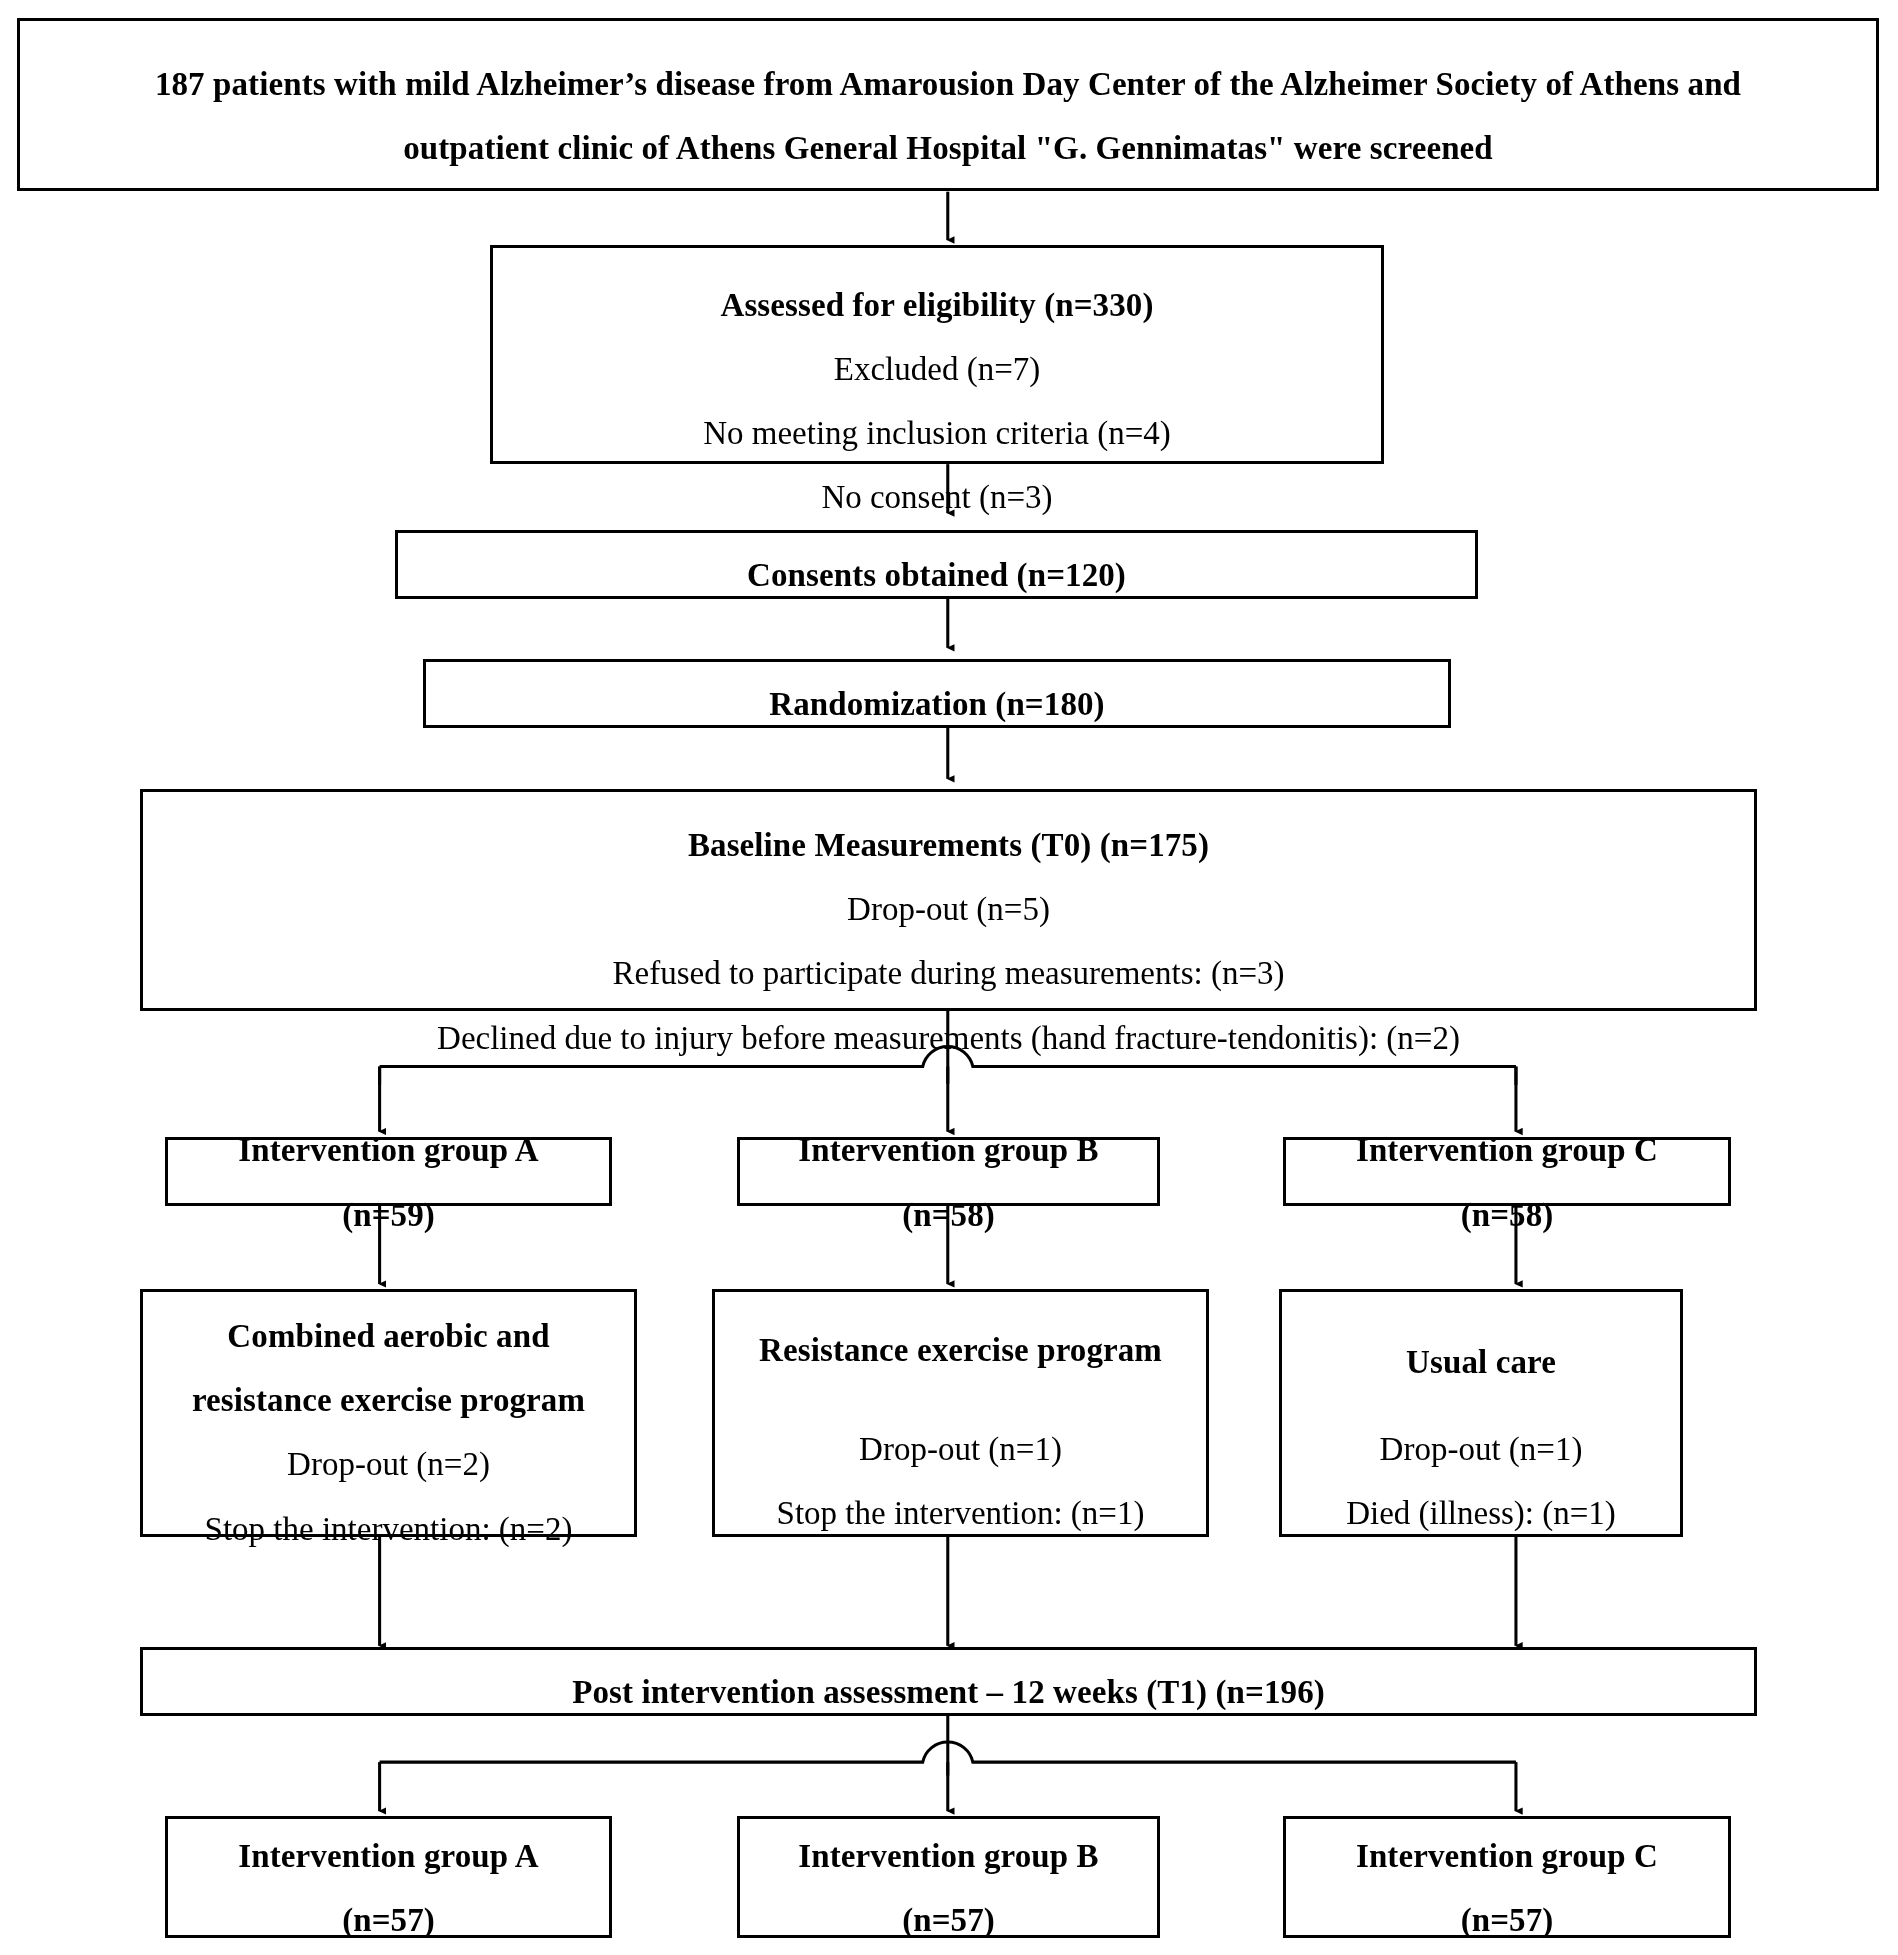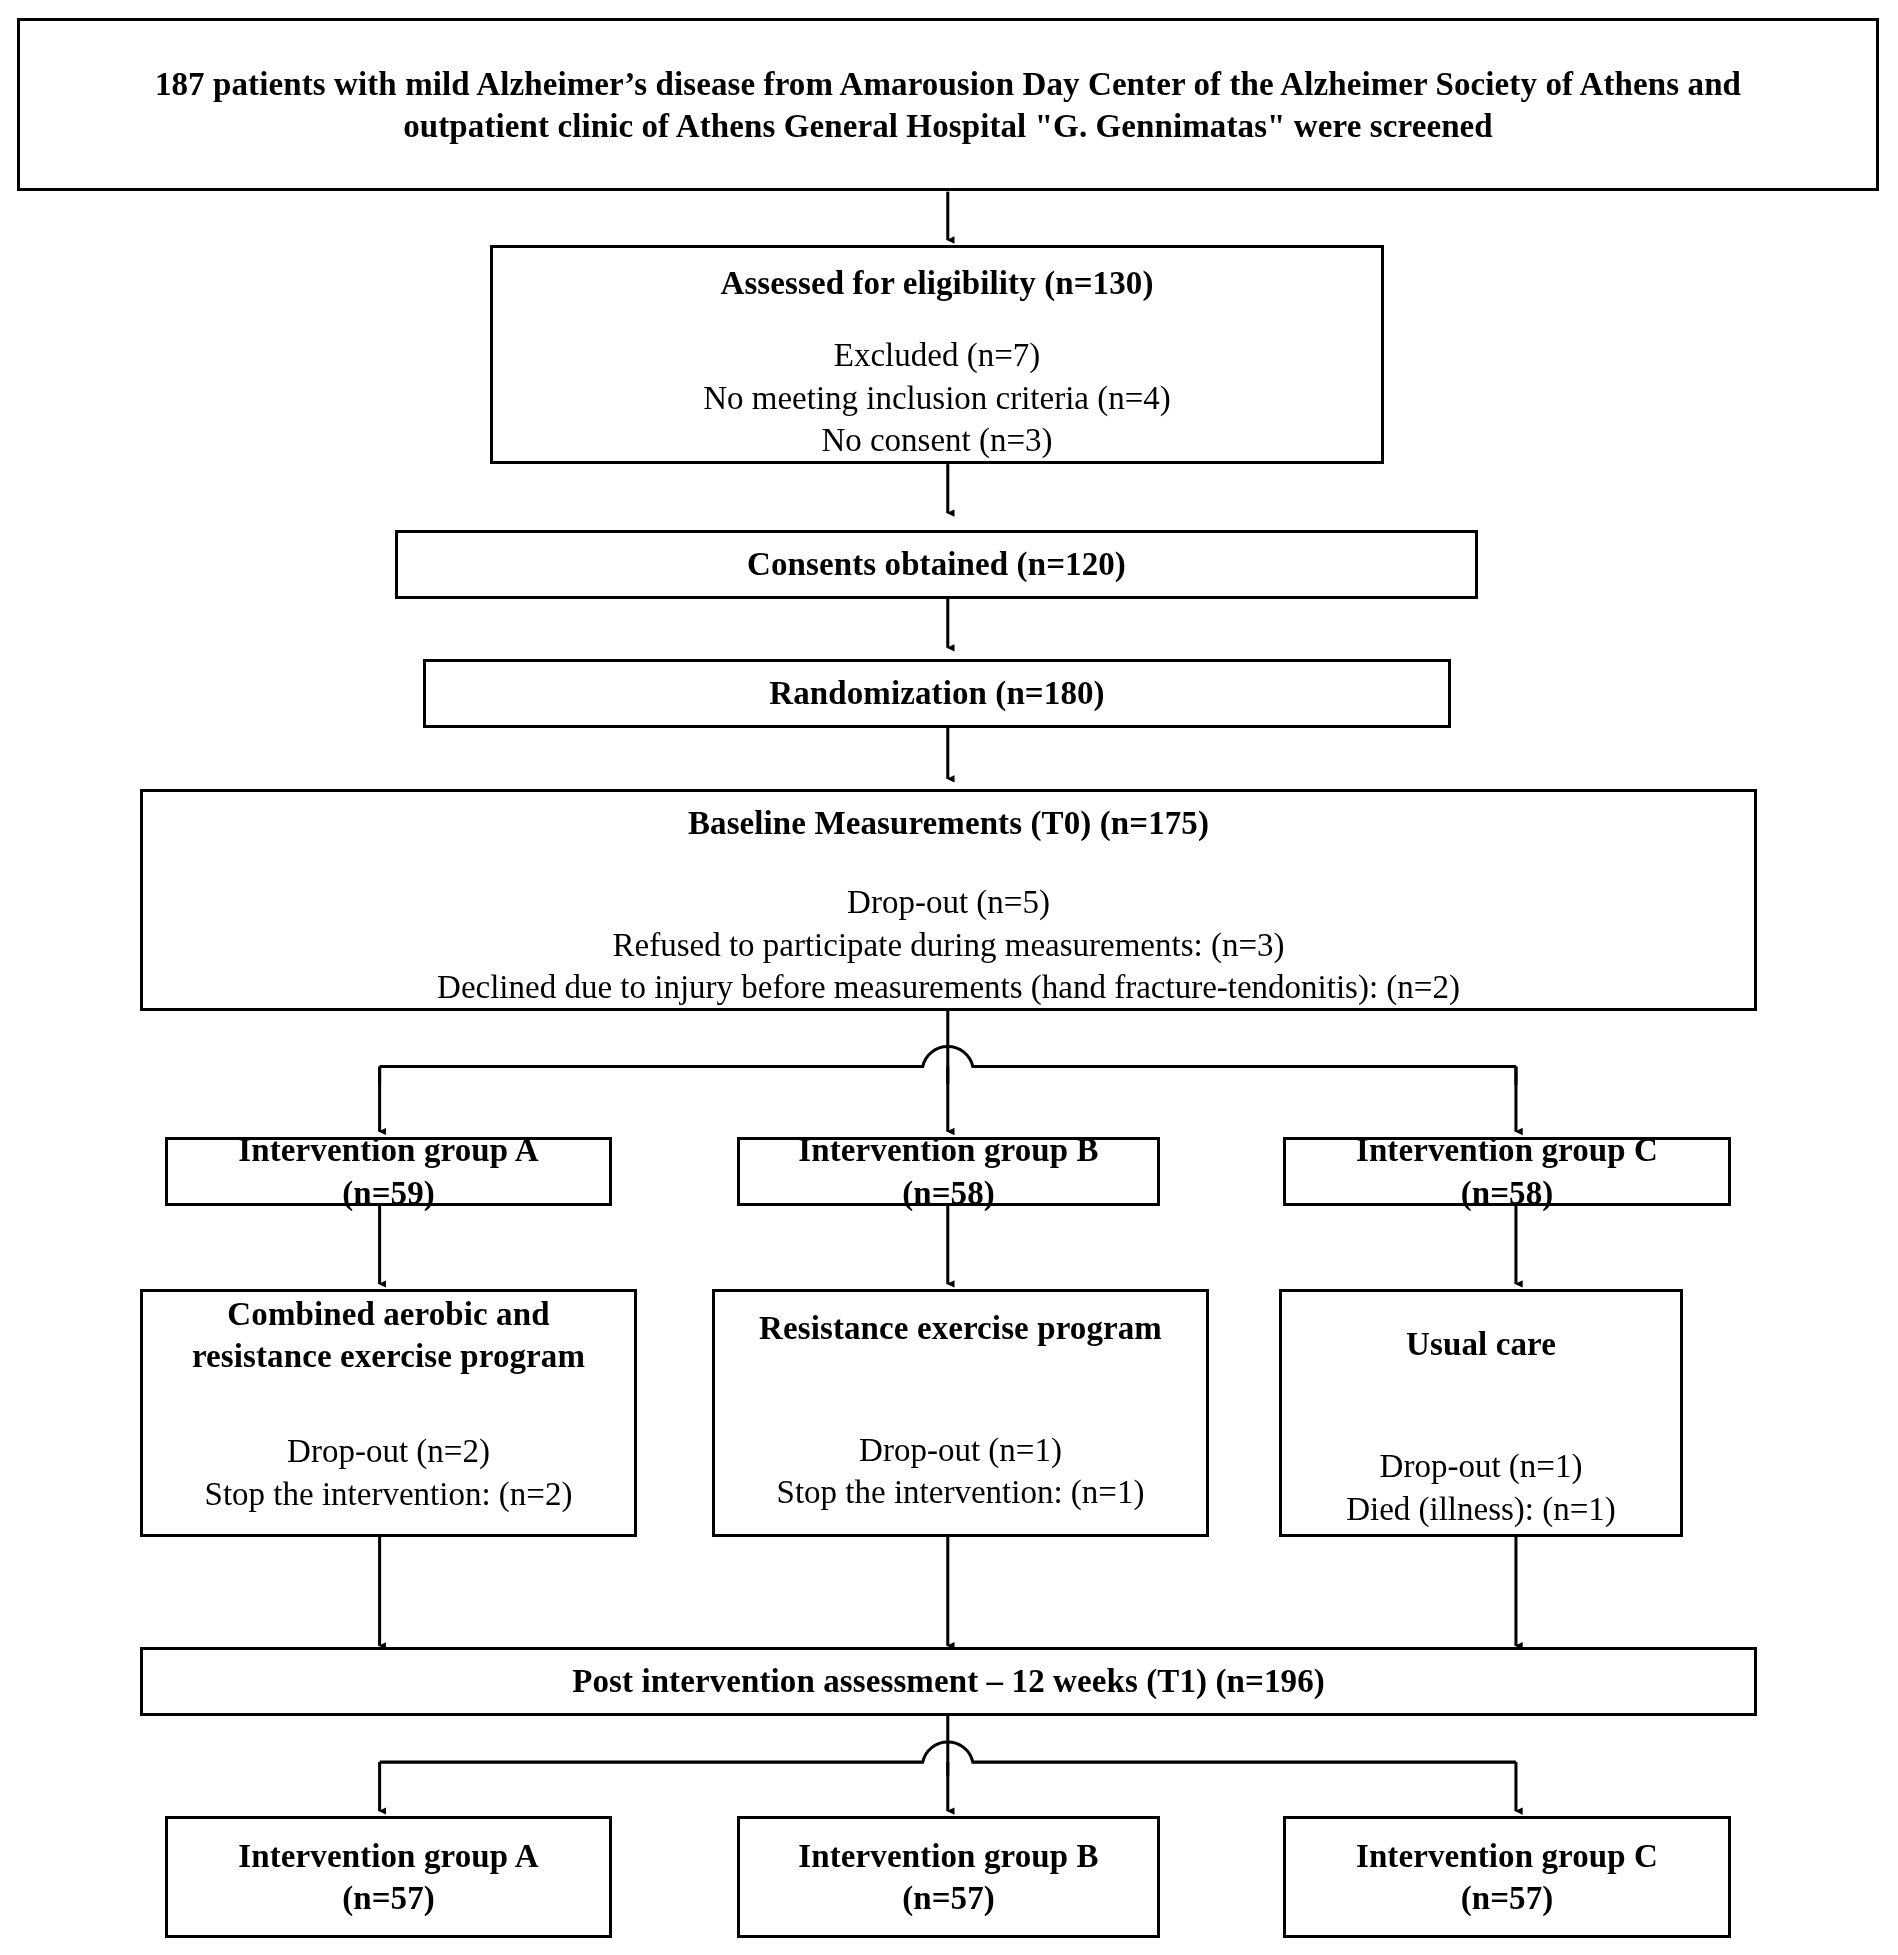--- a/index.html
+++ b/index.html
@@ -37,21 +37,21 @@
   }
   .node .title {
     font-weight: bold;
     font-size: 33px;
     letter-spacing: 0.1px;
   }
   .node .body {
     font-weight: normal;
     font-size: 33px;
   }
-  .node .line { display: block; white-space: nowrap; }
+  .node .line { display: block; white-space: nowrap; margin-top: 22px; }
   .gap-sm { height: 27px; }
   .gap-md { height: 40px; }
   .gap-lg { height: 53px; }
 </style>
 </head>
 <body>
 
 <div id="page">
 
   <svg id="svg-layer" viewBox="0 0 3100 3193">
@@ -93,21 +93,21 @@
       <line x1="2476" y1="2878" x2="2476" y2="2958" marker-end="url(#arrowhead)"></line>
     </g>
   </svg>
 
   <div class="node" style="left:17px; top:18.4px; width:1862px; height:173px; justify-content:center;">
     <span class="title line">187 patients with mild Alzheimer’s disease from Amarousion Day Center of the Alzheimer Society of Athens and</span>
     <span class="title line">outpatient clinic of Athens General Hospital "G. Gennimatas" were screened</span>
   </div>
 
   <div class="node" style="left:490px; top:245px; width:894px; height:219px; padding-top:13.5px;">
-    <span class="title line">Assessed for eligibility (n=130)</span>
+    <span class="title line">Assessed for eligibility (n=330)</span>
     <div class="gap-md"></div>
     <span class="body line">Excluded (n=7)</span>
     <span class="body line">No meeting inclusion criteria (n=4)</span>
     <span class="body line">No consent (n=3)</span>
   </div>
 
   <div class="node" style="left:395px; top:530px; width:1083px; height:69px; justify-content:center;">
     <span class="title line">Consents obtained (n=120)</span>
   </div>
 

